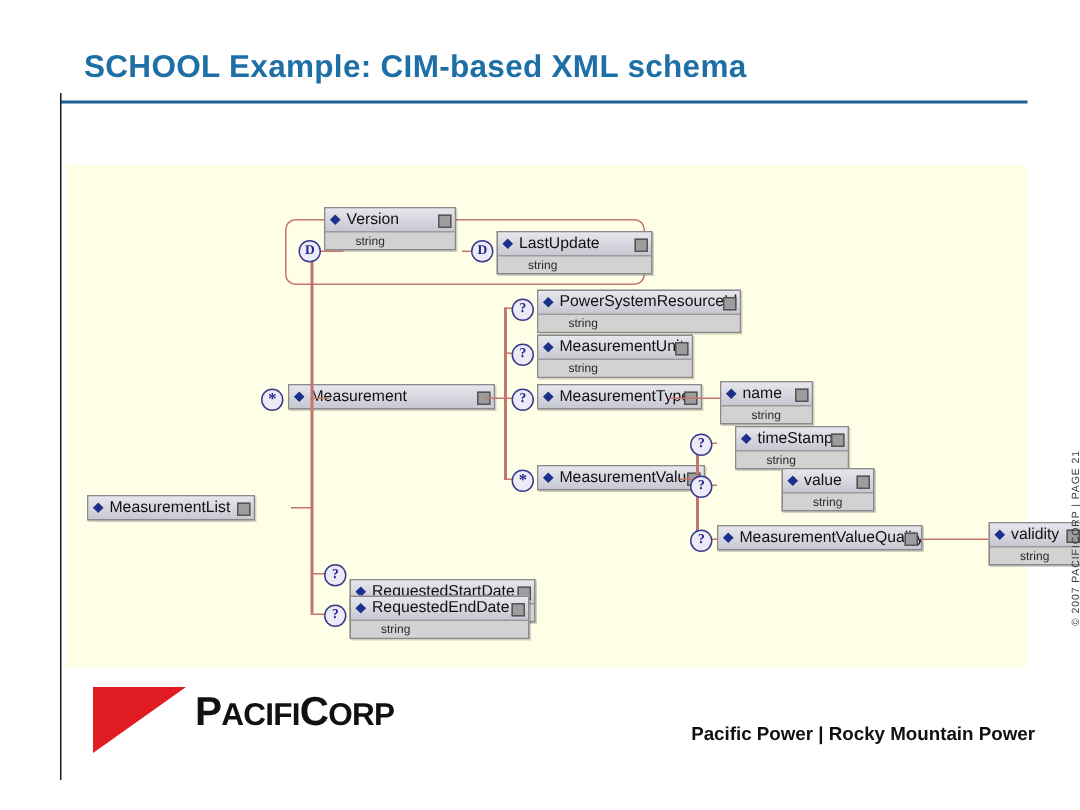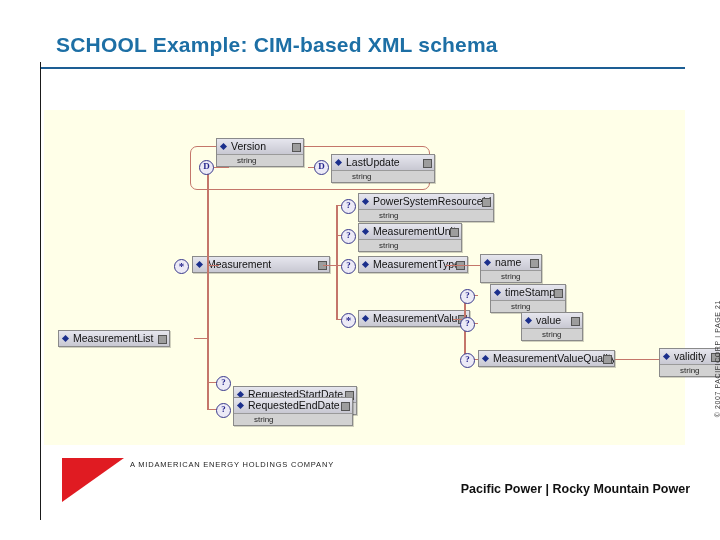--- a/index.html
+++ b/index.html
@@ -414,21 +414,21 @@
         <span class="expander"></span>
       </div>
       <div class="nfoot">string</div>
     </div>
 
   </div>
 
   <div id="logo-wrap">
     <div class="tri-shape"></div>
     <div class="logo-text">
-      <div class="tagline">A MIDAMERICAN ENERGY HOLDINGS COMPANY</div>
+      <div class="pacificorp"><span>P</span><span class="sm">ACIFI</span><span>C</span><span class="sm">ORP</span></div>
     </div>
   </div>
 
   <div id="brandline">Pacific Power | Rocky Mountain Power</div>
 
   <div id="copyright">© 2007 PACIFICORP  |  PAGE 21</div>
 
 </div>
 
 </body></html>

